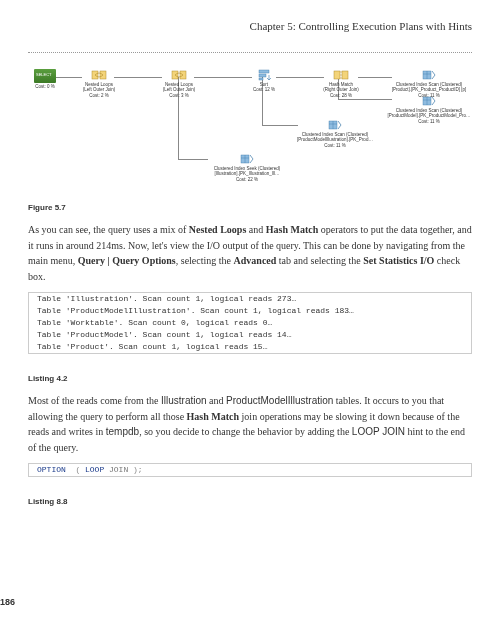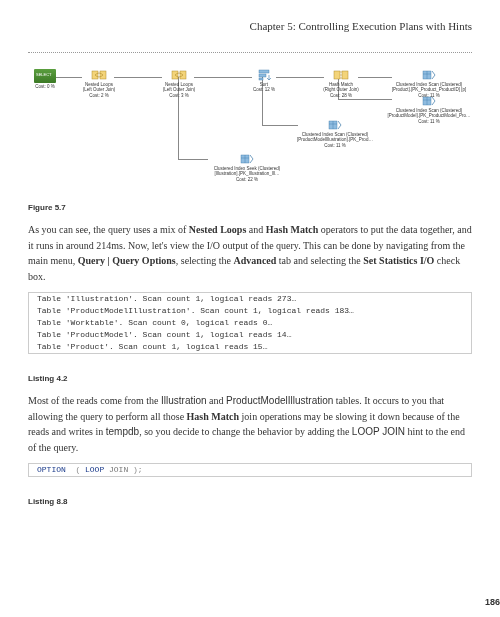--- a/index.html
+++ b/index.html
@@ -93,21 +93,21 @@
     font-family: Liberation Sans, sans-serif;
   }
   .kw-option { color: #1a3a8a; font-weight: normal; }
   .kw-gray { color: #888; }
   .kw-join { color: #777; }
   .page-number {
     position: absolute;
     bottom: 10px;
     left: 0;
     width: 100%;
-    text-align: right;
+    text-align: left;
     font-family: Arial, sans-serif;
     font-weight: bold;
     font-size: 9px;
     color: #333;
   }
   .node-icon-svg { width: 16px; height: 12px; display: block; margin: 0 auto 1px auto; }
 </style>
 </head>
 <body>
 

